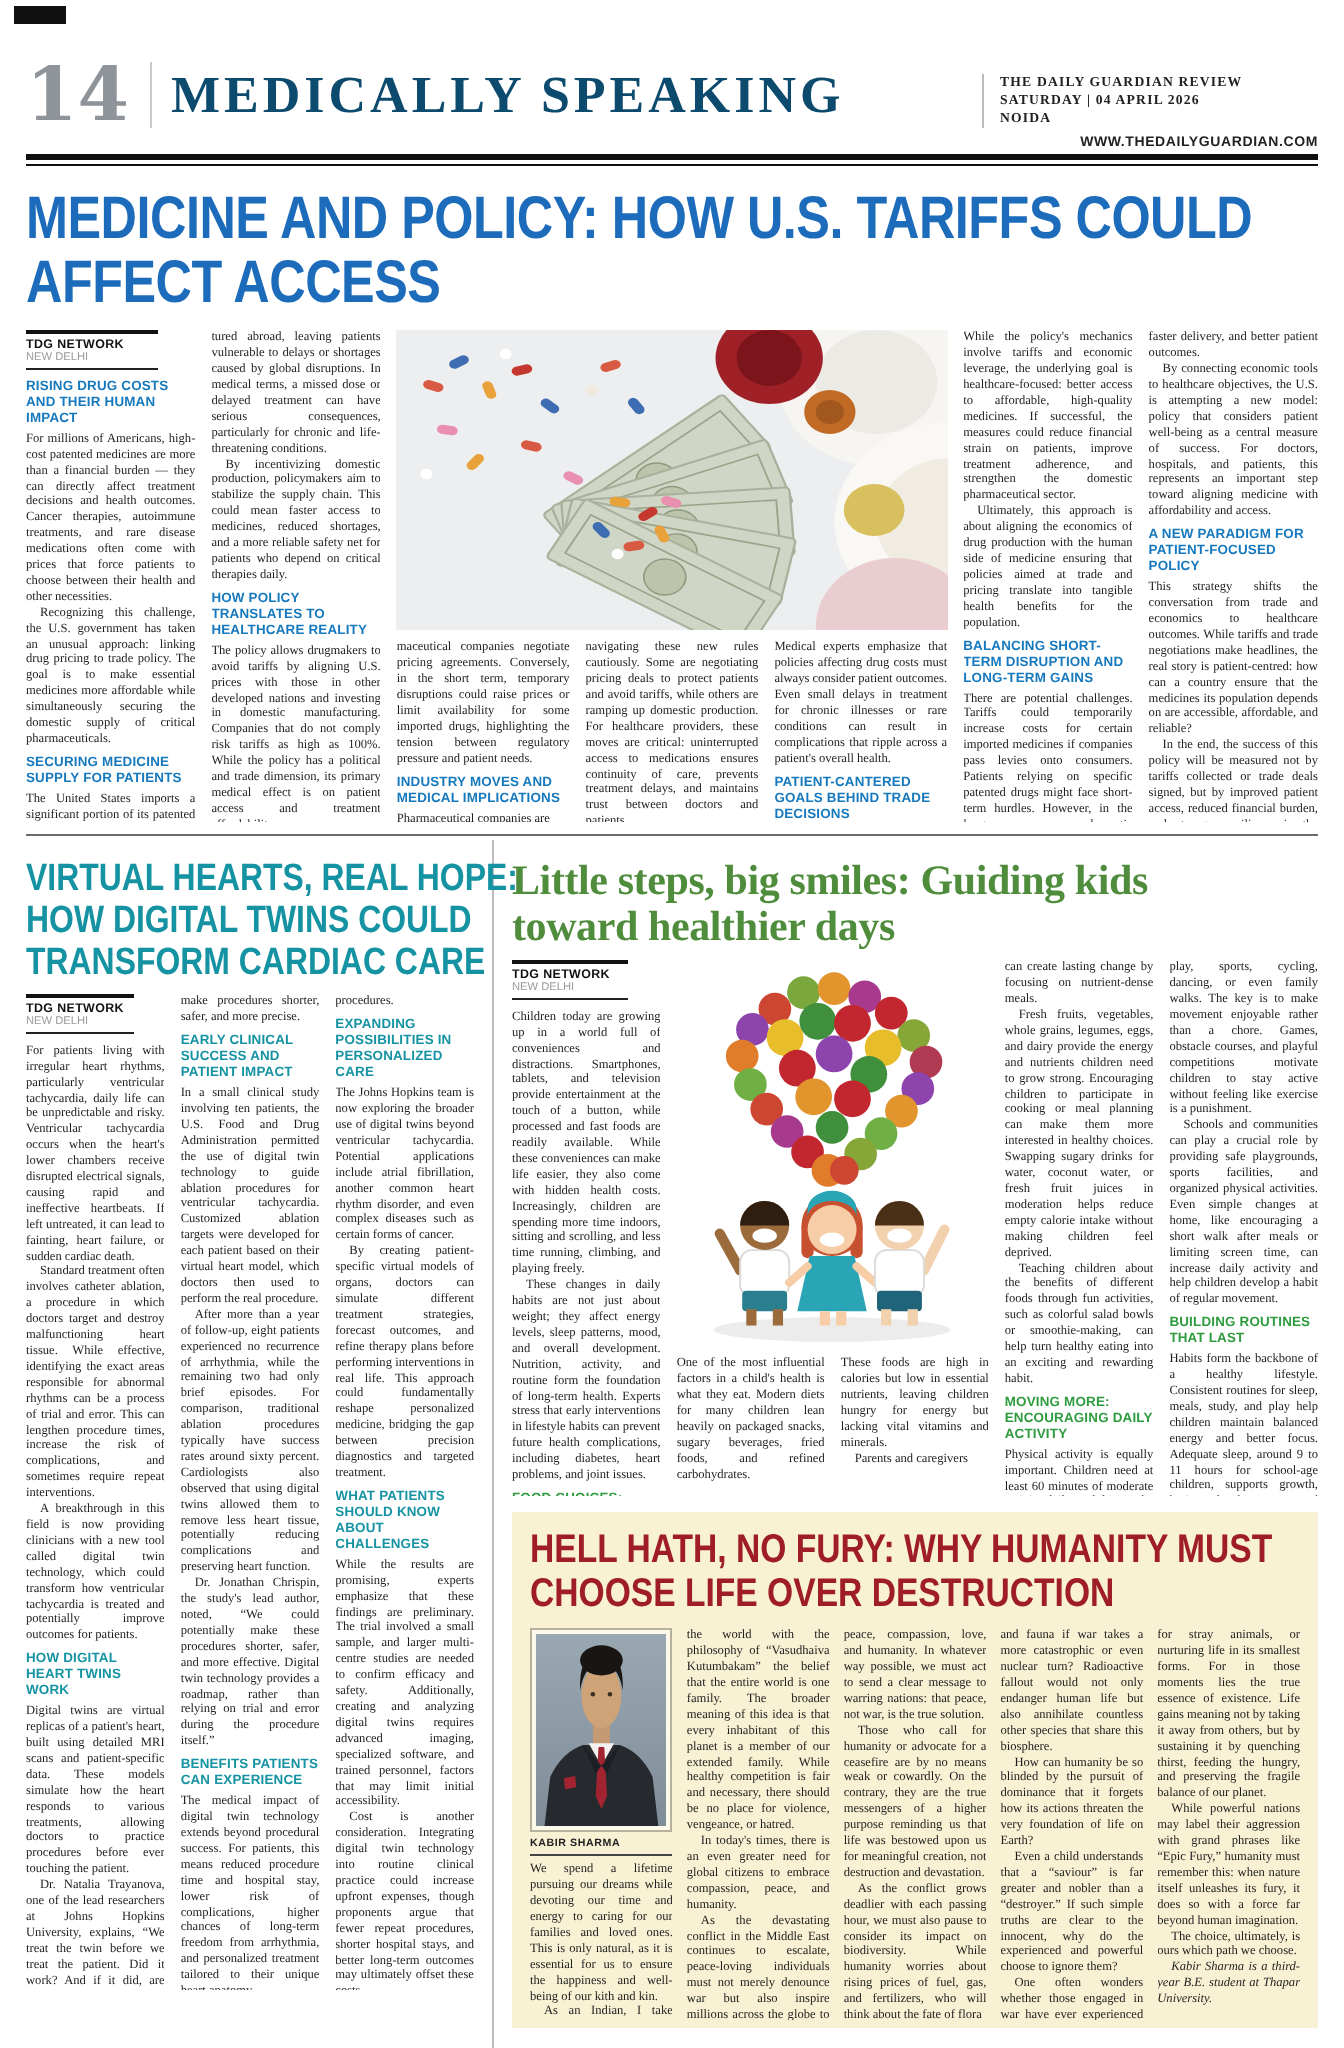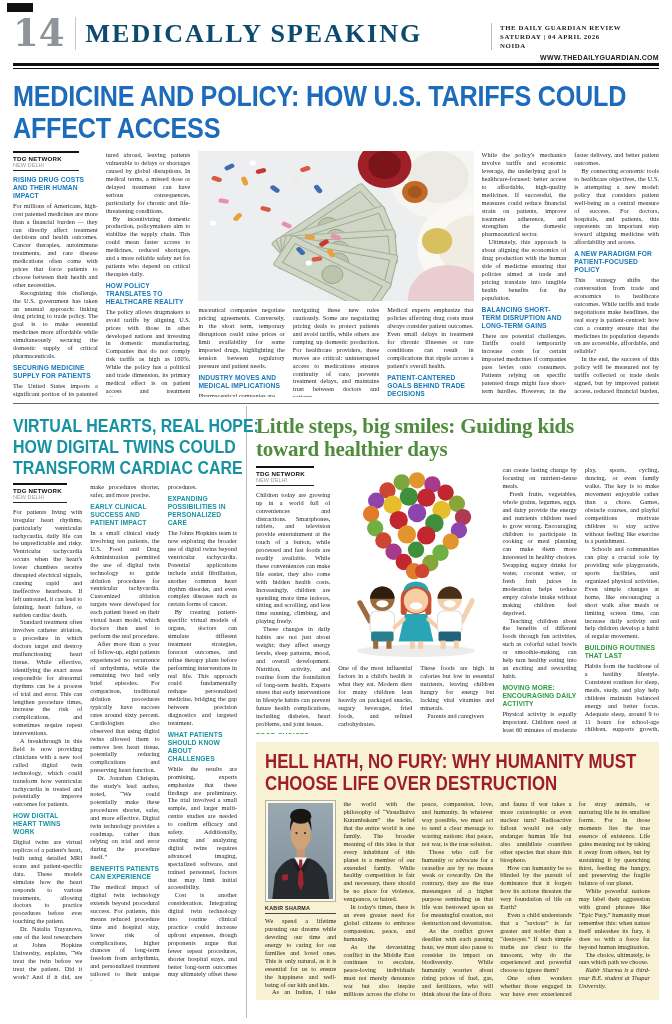--- a/index.html
+++ b/index.html
@@ -2,21 +2,21 @@
 <html style="--headline_blue: #1d6cbb; --accent_blue: #1779bd; --accent_teal: #1593a3; --headline_green: #4f8c3c; --accent_green: #2e9b3f; --oped_red: #9e1d26; --oped_bg: #f8f1d4;"><head>
 <meta charset="utf-8">
 <style>
   *{margin:0;padding:0;box-sizing:border-box;}
   html,body{background:#ffffff;}
   body{width:672px;font-family:"Liberation Serif",serif;color:#1c1c1c;}
   .page{position:relative;width:672px;height:1024px;overflow:hidden;background:#fff;padding:0 13px;}
   .print-mark{position:absolute;left:7px;top:3px;width:26px;height:9px;background:#111;}
 
   
-  .masthead{display:flex;align-items:flex-end;justify-content:space-between;padding-top:17px;}
+  .masthead{display:flex;align-items:flex-end;justify-content:space-between;padding-top:31px;}
   .mh-left{display:flex;align-items:center;gap:10px;}
   .page-num{font-family:"DejaVu Serif",serif;font-size:37px;font-weight:700;color:#8e9499;line-height:0.9;padding-right:10px;border-right:1px solid #c9c9c9;}
   .section-title{font-family:"Liberation Serif",serif;font-size:26px;font-weight:600;letter-spacing:2px;color:#0c4a6e;line-height:1;white-space:nowrap;}
   .mh-right{border-left:1px solid #bbb;padding-left:8px;font-family:"Liberation Serif",serif;font-size:6.8px;font-weight:700;letter-spacing:0.6px;line-height:9px;color:#222;min-width:168px;align-self:flex-start;margin-top:6px;}
   .website-row{text-align:right;font-family:"Liberation Sans",sans-serif;font-size:7px;font-weight:700;letter-spacing:0.3px;color:#222;padding:4px 0 2px;}
   .rule-thick{height:3px;background:#101010;}
   .rule-thin{height:1px;background:#101010;margin-top:2px;}
 
   
   .headline{font-family:"Liberation Sans",sans-serif;font-weight:800;overflow:visible;}

